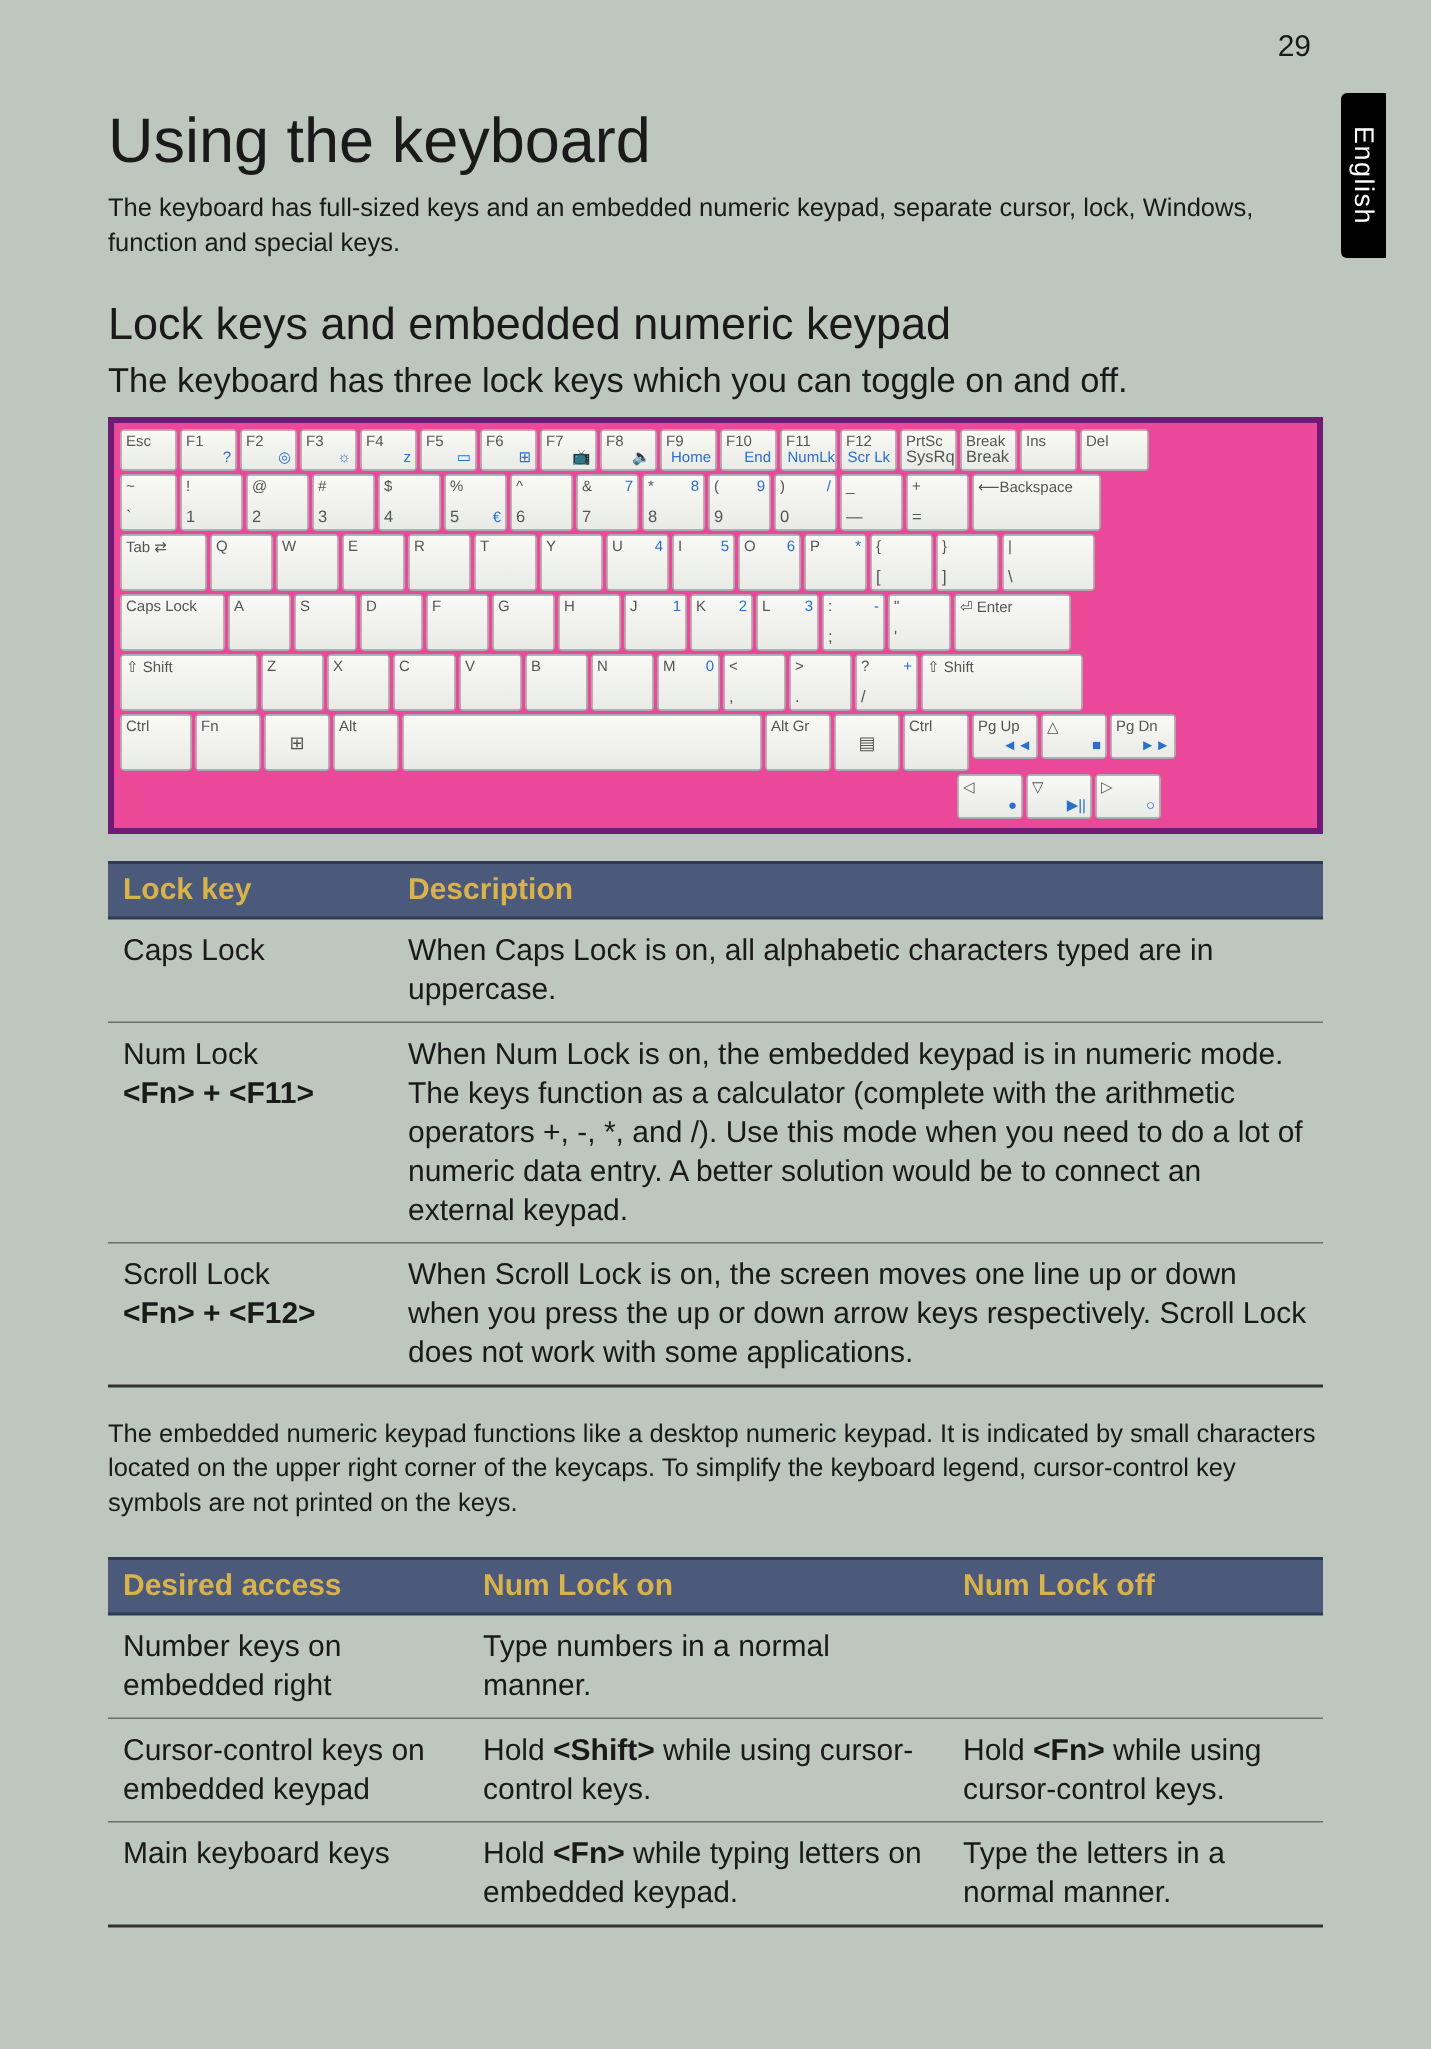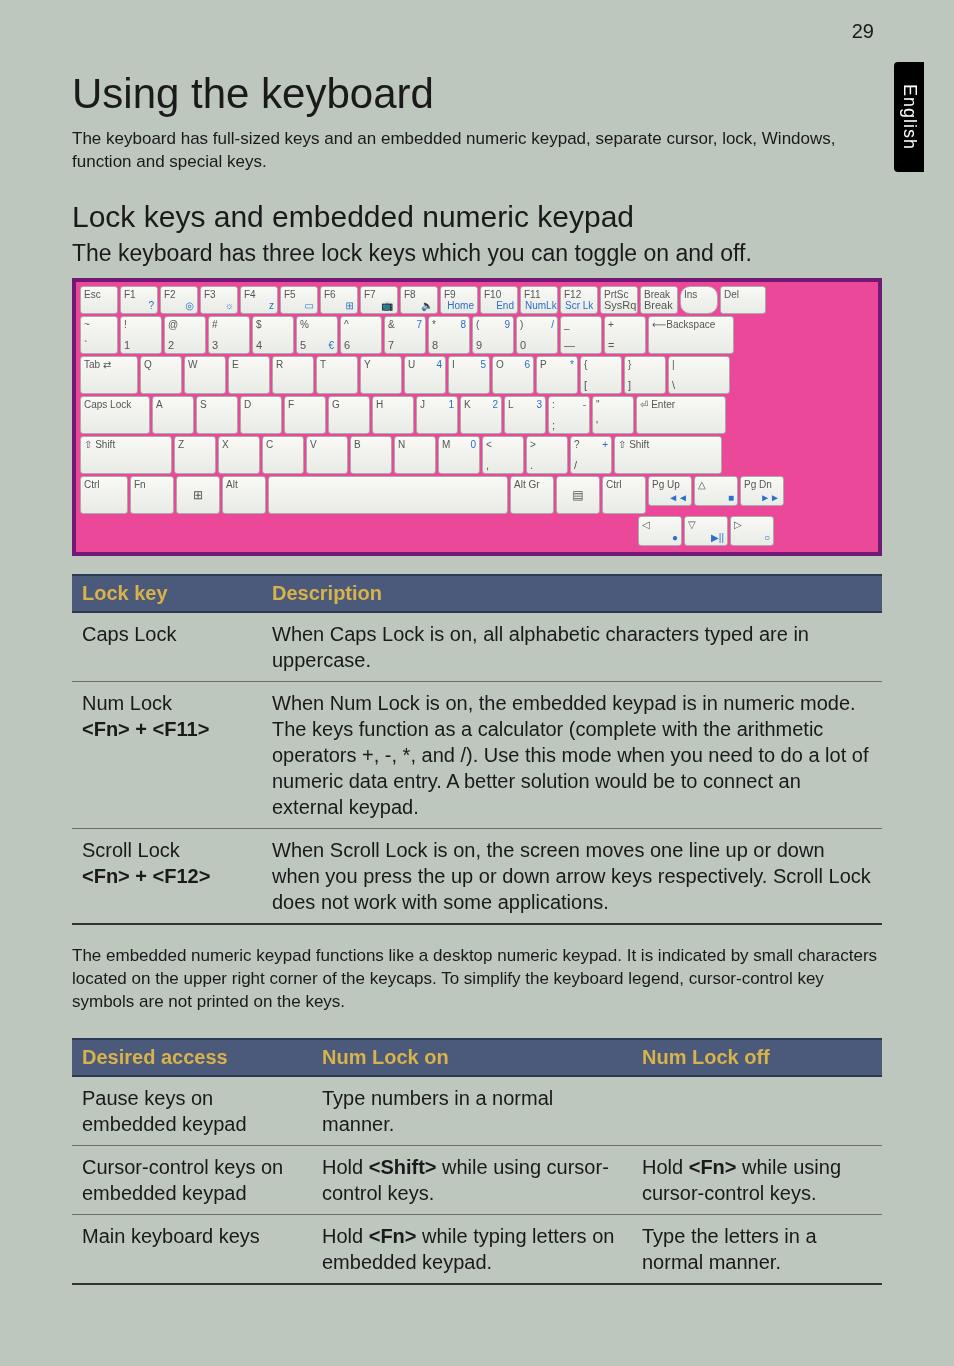--- a/index.html
+++ b/index.html
@@ -203,21 +203,21 @@
           <span class="cbl">Scr Lk</span>
         </div>
         <div class="key" style="width: 38px;">
           <span class="tl">PrtSc</span>
           <span class="bl">SysRq</span>
         </div>
         <div class="key" style="width: 38px;">
           <span class="tl">Break</span>
           <span class="bl">Break</span>
         </div>
-        <div class="key" style="width: 38px; border-radius: 10px;">
+        <div class="key" style="width: 38px;">
           <span class="tl">Ins</span>
         </div>
         <div class="key" style="width: 46px;">
           <span class="tl">Del</span>
         </div>
       </div>
       <div class="krow">
         <div class="key" style="width: 38px;">
           <span class="tl">~</span>
           <span class="bl">`</span>
@@ -366,21 +366,21 @@
         </div>
         <div class="key" style="width: 42px;">
           <span class="tl">:</span>
           <span class="bl">;</span>
           <span class="tr">-</span>
         </div>
         <div class="key" style="width: 42px;">
           <span class="tl">"</span>
           <span class="bl">'</span>
         </div>
-        <div class="key" style="width: 90px;">
+        <div class="key" style="width: 78px;">
           <span class="tl">⏎ Enter</span>
         </div>
       </div>
       <div class="krow">
         <div class="key" style="width: 92px;">
           <span class="tl">⇧ Shift</span>
         </div>
         <div class="key" style="width: 42px;">
           <span class="tl">Z</span>
         </div>
@@ -503,21 +503,21 @@
   <table class="info">
     <thead>
       <tr>
         <th class="col-access">Desired access</th>
         <th class="col-nl">Num Lock on</th>
         <th>Num Lock off</th>
       </tr>
     </thead>
     <tbody id="t2body">
         <tr>
-          <td>Pause keys on embedded keypad</td>
+          <td>Number keys on embedded right</td>
           <td>Type numbers in a normal manner.</td>
           <td></td>
         </tr>
         <tr>
           <td>Cursor-control keys on embedded keypad</td>
           <td>Hold <span class="bold">&lt;Shift&gt;</span> while using cursor-control keys.</td>
           <td>Hold <span class="bold">&lt;Fn&gt;</span> while using cursor-control keys.</td>
         </tr>
         <tr>
           <td>Main keyboard keys</td>

